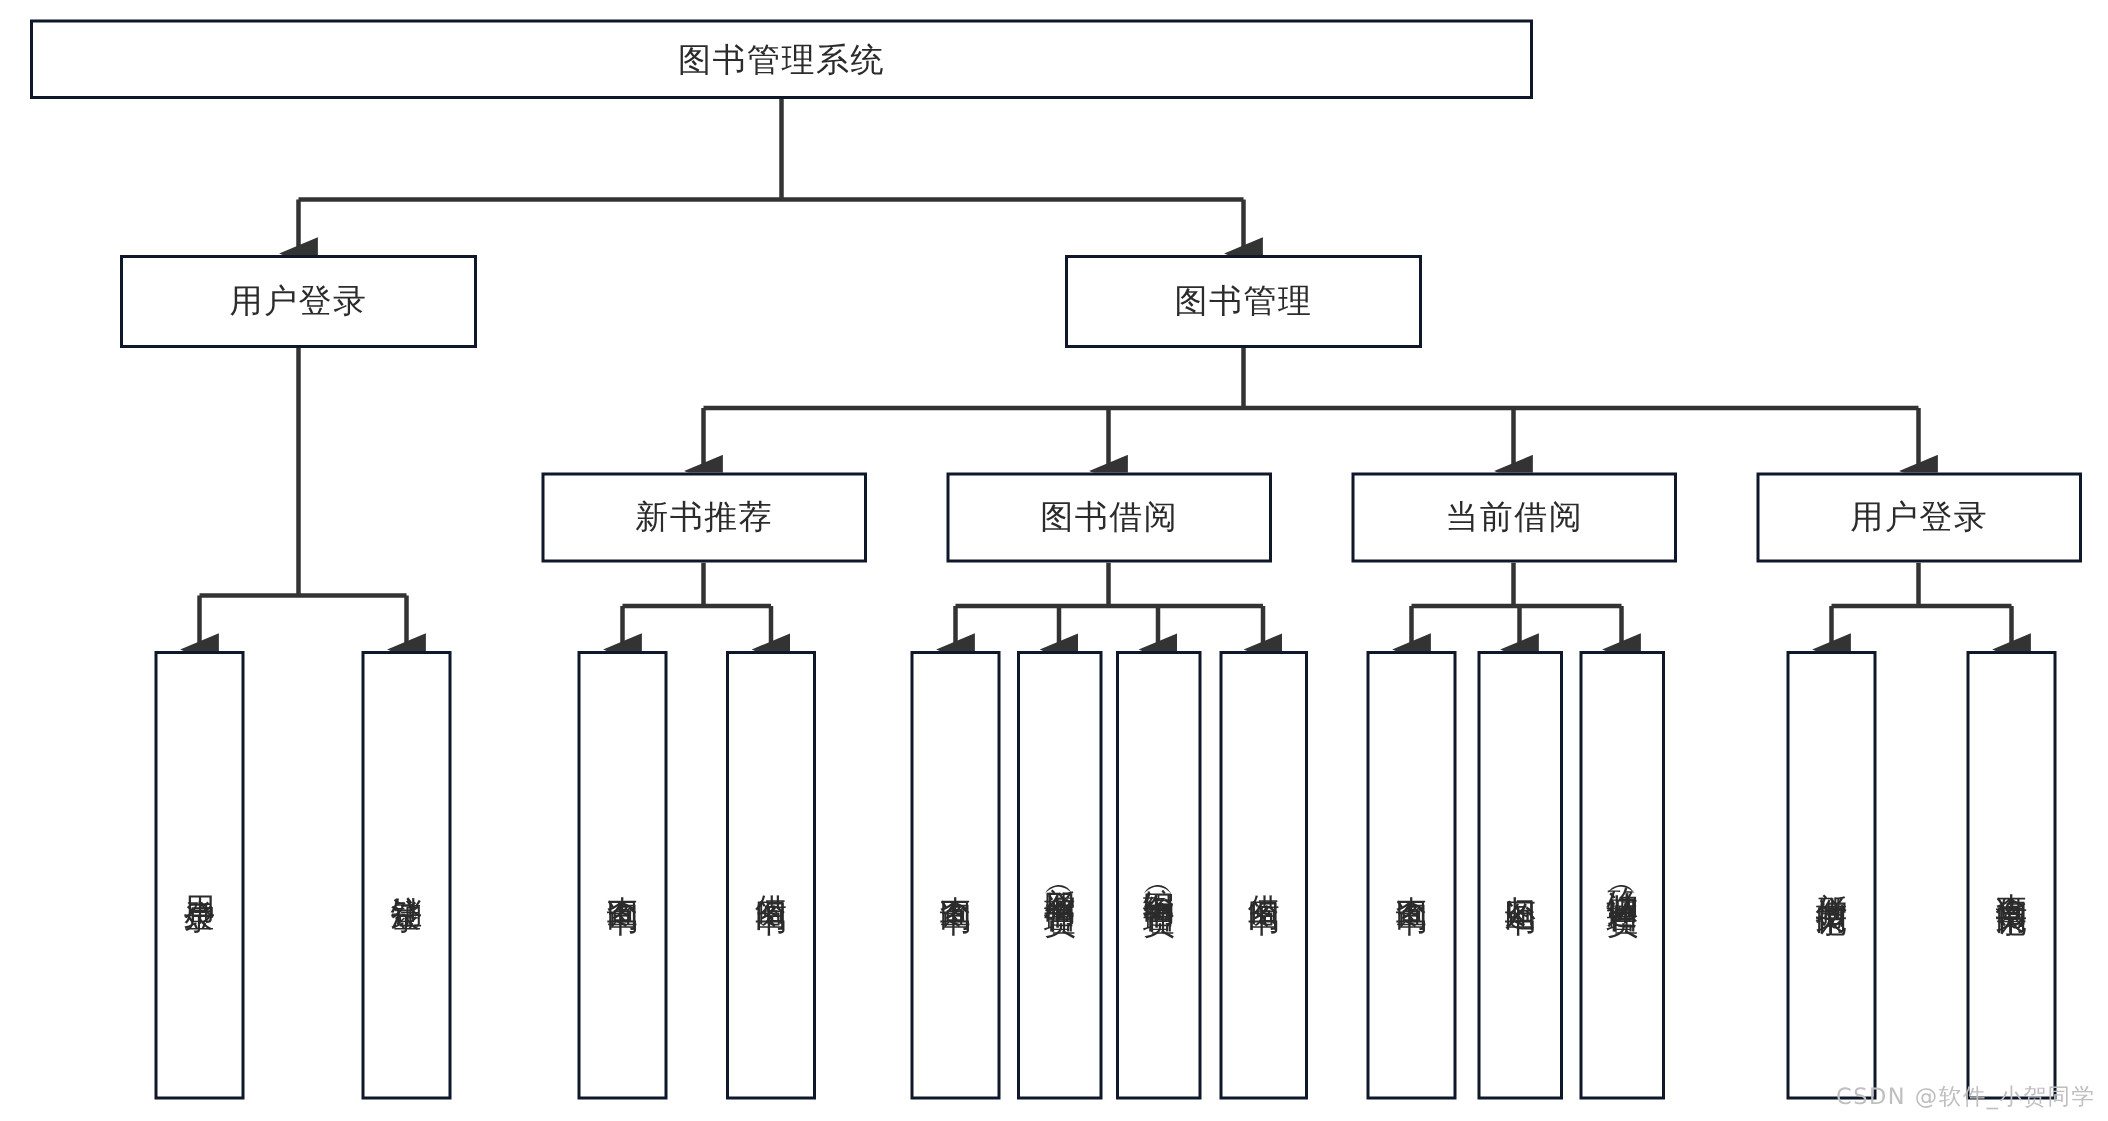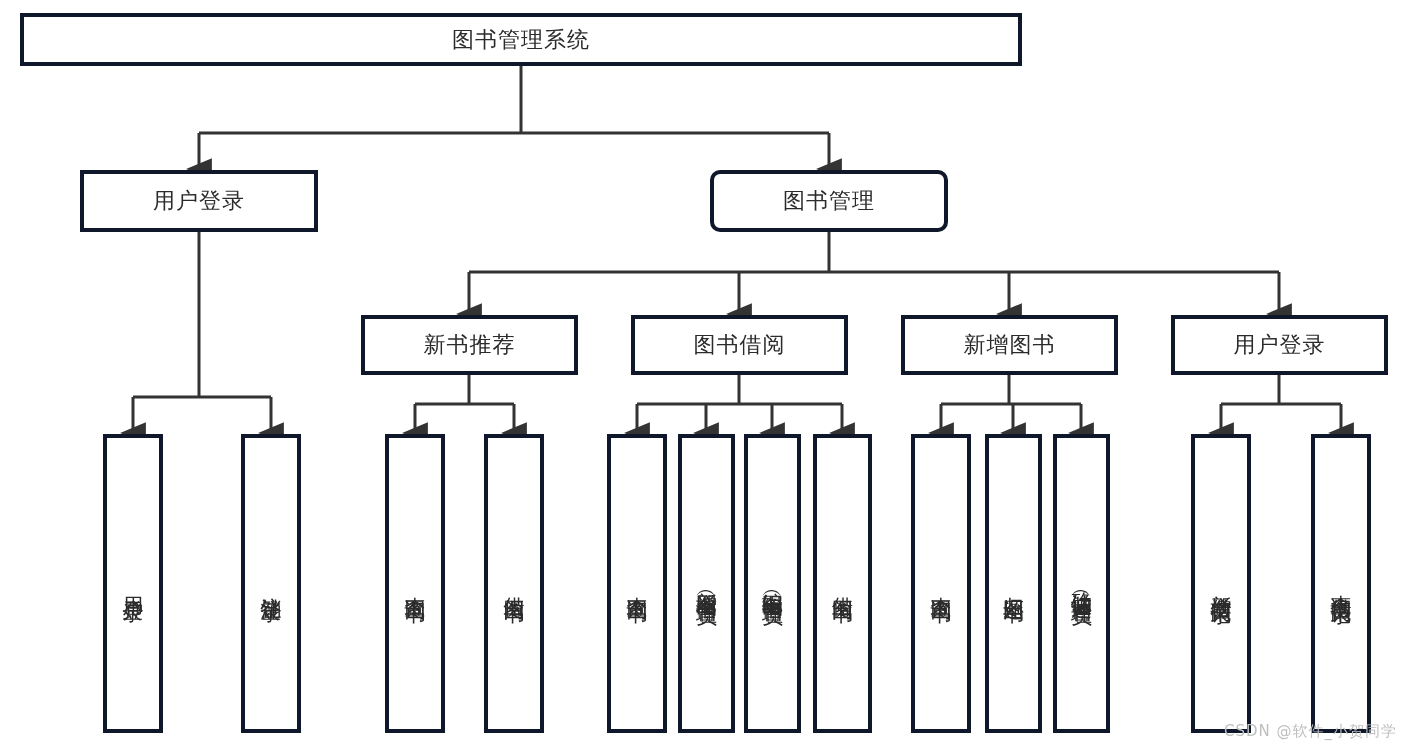--- a/index.html
+++ b/index.html
@@ -14,21 +14,21 @@
     position: relative;
     width: 1405px;
     height: 747px;
     background: #ffffff;
     overflow: hidden;
   }
   .node {
     position: absolute;
     box-sizing: border-box;
     background: #ffffff;
-    border: 4px solid #0f172a;
+    border: 2px solid #0f172a;
     display: flex;
     align-items: center;
     justify-content: center;
     color: #2b2b2b;
   }
   .node.horiz {
     font-size: 22px;
     letter-spacing: 1px;
   }
   .node.vert {
@@ -112,32 +112,32 @@
       </g>
   </svg>
 
   <div class="node horiz" style="left: 20px; top: 13px; width: 1002px; height: 53px;">
     <span>图书管理系统</span>
   </div>
 
   <div class="node horiz" style="left: 80px; top: 170px; width: 238px; height: 62px;">
     <span>用户登录</span>
   </div>
-  <div class="node horiz" style="left: 710px; top: 170px; width: 238px; height: 62px; border-radius: 10px;">
+  <div class="node horiz" style="left: 710px; top: 170px; width: 238px; height: 62px;">
     <span>图书管理</span>
   </div>
 
   <div class="node horiz" style="left: 631px; top: 315px; width: 217px; height: 60px;">
     <span>图书借阅</span>
   </div>
   <div class="node horiz" style="left: 361px; top: 315px; width: 217px; height: 60px;">
     <span>新书推荐</span>
   </div>
   <div class="node horiz" style="left: 901px; top: 315px; width: 217px; height: 60px;">
-    <span>新增图书</span>
+    <span>当前借阅</span>
   </div>
   <div class="node horiz" style="left: 1171px; top: 315px; width: 217px; height: 60px;">
     <span>用户登录</span>
   </div>
 
   <div class="node vert" style="left: 103px; top: 434px; width: 60px; height: 299px;">
     <span class="vtext">用户登录</span>
   </div>
   <div class="node vert" style="left: 241px; top: 434px; width: 60px; height: 299px;">
     <span class="vtext">注销登录</span>

